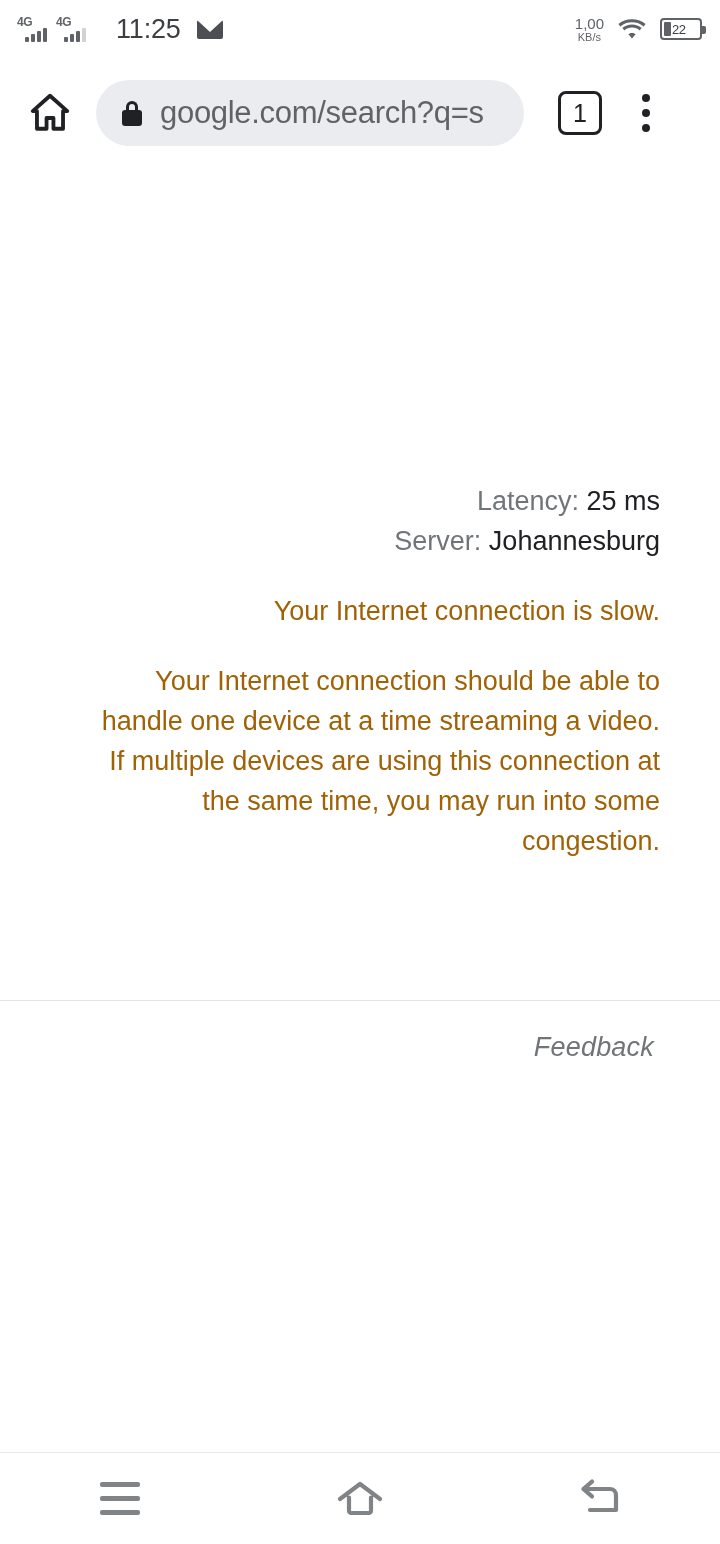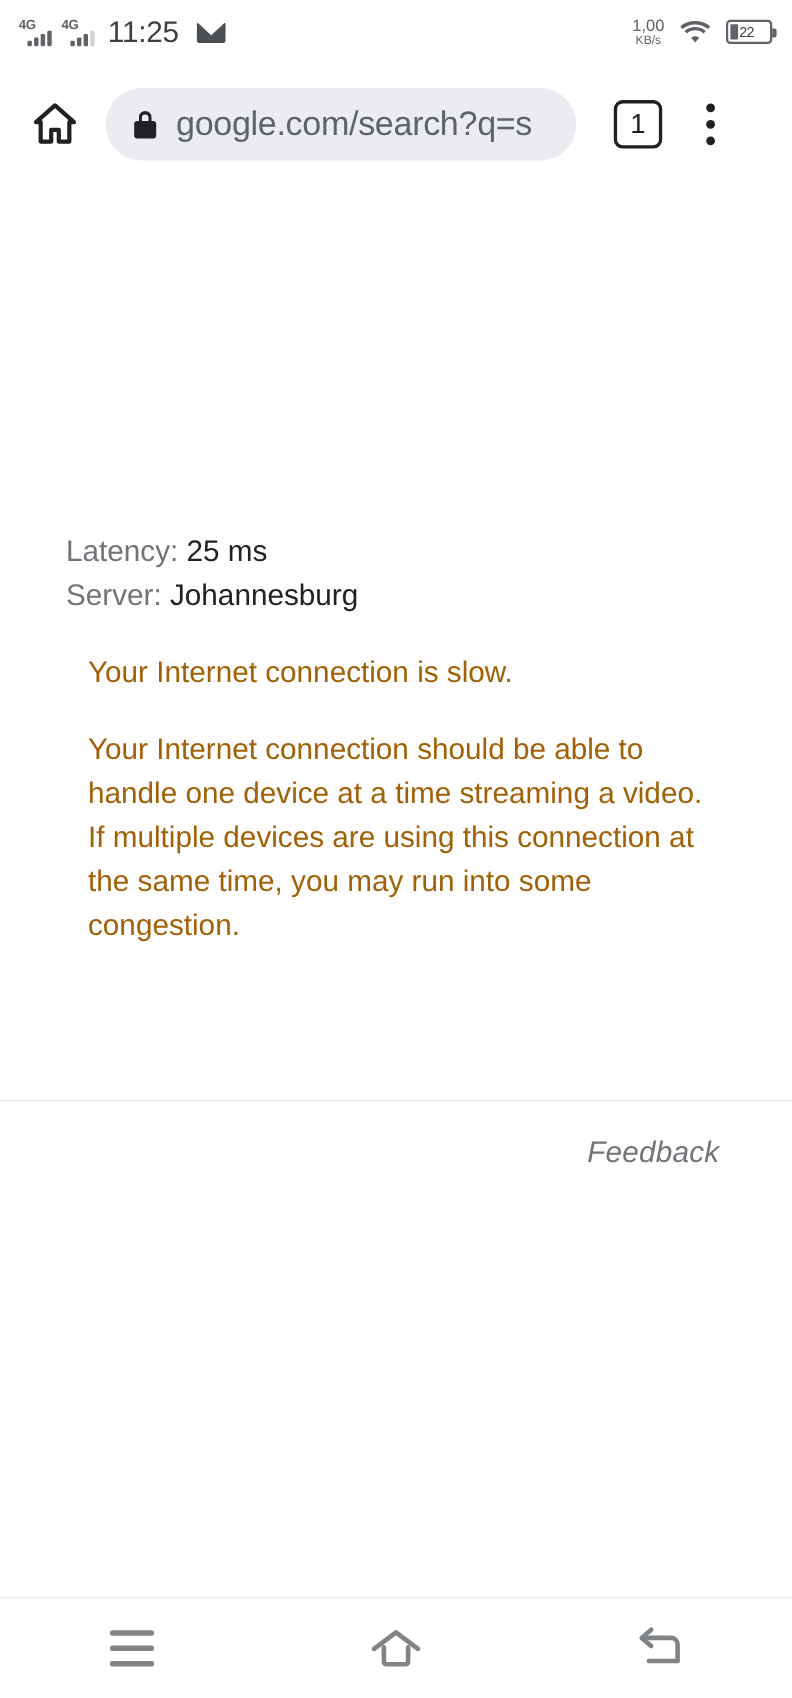--- a/index.html
+++ b/index.html
@@ -22,21 +22,21 @@
   .sb-right { margin-left: auto; display: flex; align-items: center; gap: 14px; }
 
   .signal { position: relative; display: flex; align-items: flex-end; height: 26px; }
   .signal .g { position: absolute; top: -1px; left: -1px; font-size: 12px; font-weight: bold; color:#5f6368; letter-spacing:-.3px;}
   .bars { display: flex; align-items: flex-end; gap: 2px; margin-left: 7px; margin-top: 9px;}
   .bars i { display:block; width: 4px; background: #5f6368; border-radius: 1px; }
   .bars i:nth-child(1){height:5px;} .bars i:nth-child(2){height:8px;}
   .bars i:nth-child(3){height:11px;} .bars i:nth-child(4){height:14px;}
   .bars.dim i:nth-child(4){ background:#d0d2d4; }
 
-  .clock { font-size: 27px; color: #3c4043; letter-spacing: -0.2px; font-weight:400; margin-left: 2px;}
+  .clock { font-size: 27px; color: #3c4043; letter-spacing: -0.2px; font-weight:400; margin-left: 20px;}
 
   .mail { width: 26px; height: 19px; background:#4b4f53; position: relative; border-radius:2px; margin-left:6px;}
   .mail:after{content:"";position:absolute;top:0;left:0;width:0;height:0;
     border-left:13px solid transparent;border-right:13px solid transparent;border-top:12px solid #fff;}
 
   .netspeed { text-align: center; line-height: 1.0; color:#5f6368; }
   .netspeed .v { font-size: 15px; display:block; }
   .netspeed .u { font-size: 11px; display:block; margin-top:1px; }
 
   .wifi { position: relative; width: 28px; height: 22px; }
@@ -93,21 +93,21 @@
     display:flex; background:#fff; border-bottom: 1px solid #e6e8ea;
   }
   .result-cell {
     flex: 1; display:flex; flex-direction:column; align-items:center; justify-content:center;
   }
   .result-cell.left { border-right: 1px solid #e6e8ea; }
   .result-num { font-size: 62px; color:#3c4043; font-weight:400; line-height:1.0; letter-spacing:-1px;}
   .result-lbl { font-size: 25px; color:#70757a; margin-top: 14px;}
 
   
-  .details { position:absolute; top: 439px; left: 0; width:720px; padding: 42px 60px 0 60px;}
+  .details { position:absolute; top: 439px; left: 0; width:720px; padding: 42px 60px 0 60px; text-align: right;}
   .kv { font-size: 27px; line-height: 40px; color:#202124;}
   .kv .k { color:#70757a; }
   .para { font-size: 27px; line-height: 40px; color:#a16207; margin-top: 30px; margin-left: 20px;}
 
   
   .actions {
     position:absolute; top: 886px; left:0; width: 720px;
     display:flex; align-items:center; justify-content:flex-end; padding: 0 66px;
   }
   .btn-text {

